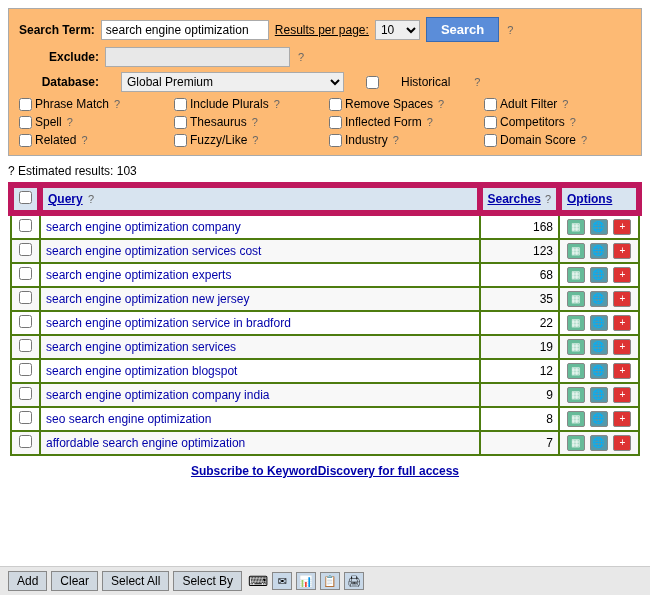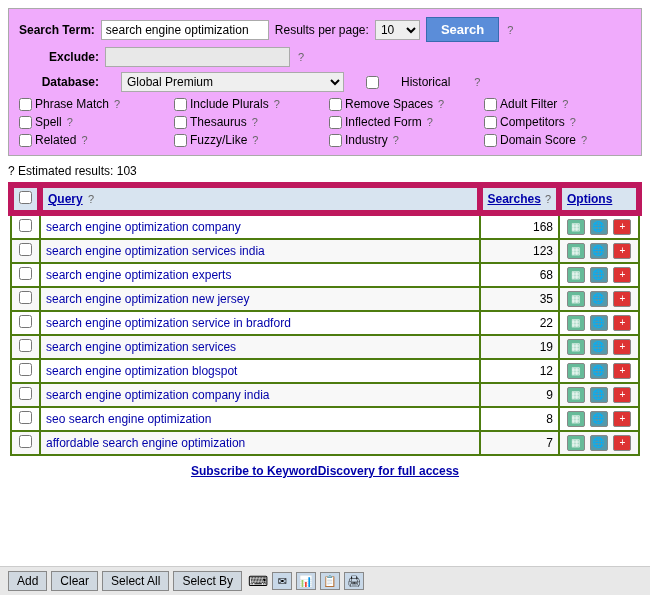--- a/index.html
+++ b/index.html
@@ -6,21 +6,21 @@
     body {
       font-family: Arial, sans-serif;
       font-size: 12px;
       background: #fff;
       width: 650px;
       min-height: 595px;
     }
 
     .top-section {
       border: 1px solid #aaa;
-      background: #f0abfc;
+      background: #fdba74;
       padding: 8px 10px;
       margin: 8px;
     }
 
     .form-row {
       display: flex;
       align-items: center;
       margin-bottom: 5px;
       gap: 6px;
     }
@@ -41,20 +41,21 @@
       width: 168px;
     }
 
     #exclude-input {
       width: 185px;
       background: #e8e8e8;
     }
 
     .results-per-page-label {
       white-space: nowrap;
+      text-decoration: underline;
     }
 
     select {
       font-size: 12px;
       border: 1px solid #aaa;
       padding: 1px;
     }
 
     .search-button {
       background: #5b8dd9;
@@ -355,21 +356,21 @@
       <span class="icon-btn icon-chart" title="Chart">▦</span>
       <span class="icon-btn icon-globe" title="Globe">🌐</span>
       <span class="icon-btn icon-plus" title="Add">+</span>
     </td>
   </tr>
       <tr>
     <td class="col-checkbox">
       <input type="checkbox" style="">
     </td>
     <td class="col-query">
-      <a href="#" class="query-link">search engine optimization services india</a>
+      <a href="#" class="query-link">search engine optimization services cost</a>
     </td>
     <td class="col-searches">123</td>
     <td class="col-options">
       <span class="icon-btn icon-chart" title="Chart">▦</span>
       <span class="icon-btn icon-globe" title="Globe">🌐</span>
       <span class="icon-btn icon-plus" title="Add">+</span>
     </td>
   </tr>
       <tr>
     <td class="col-checkbox">

